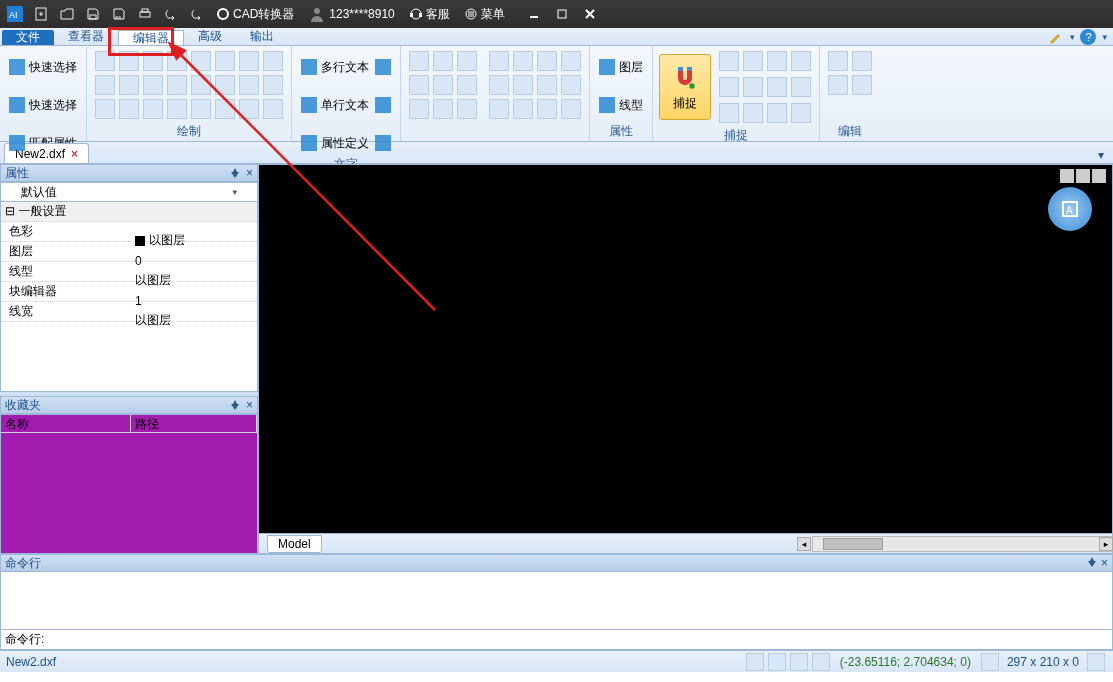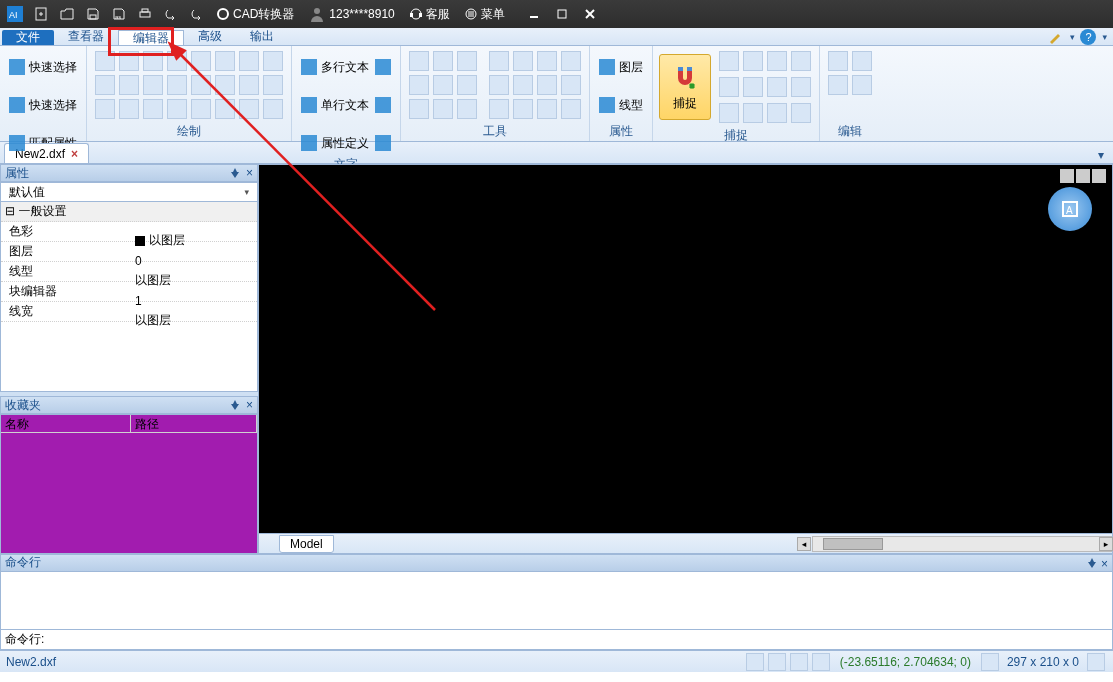--- a/index.html
+++ b/index.html
@@ -45,21 +45,21 @@
 .ftab .fx { color: #c04040; cursor: pointer; font-weight: bold; }
 .filetabs .ftspacer { flex:1; }
 .filetabs .ftdrop { width: 16px; height: 16px; margin-right: 4px; cursor:pointer; display:flex; align-items:center; justify-content:center; color:#2a5a90; }
 
 
 .middle { display: flex; height: 390px; }
 .leftpanels { width: 258px; display: flex; flex-direction: column; background: #eaf0f8; }
 .phead { height: 18px; background: linear-gradient(#cfe0f3,#b8cee8); border: 1px solid #9fb8d8; display: flex; align-items: center; padding: 0 4px; color: #1a4f8a; font-size: 12px; }
 .phead .pspacer { flex:1; }
 .phead .pin { width: 12px; height: 12px; cursor:pointer; }
-.combo { height: 20px; border: 1px solid #9fb8d8; background: #fff; display: flex; align-items: center; padding: 0 8px; margin: 0; cursor:pointer;justify-content:flex-end; }
+.combo { height: 20px; border: 1px solid #9fb8d8; background: #fff; display: flex; align-items: center; padding: 0 20px; margin: 0; cursor:pointer;justify-content:flex-end; }
 .combo .cspacer { flex:1; }
 .combo .carrow { font-size: 9px; color: #555; }
 .proptable { background: #fff; border: 1px solid #9fb8d8; border-top: none; height: 190px; overflow: auto; }
 .prow { display: flex; height: 20px; border-bottom: 1px dotted #d0d0d0; align-items: center; font-size: 12px; }
 .prow .pcell1 { width: 130px; padding-left: 8px; }
 .prow .pcell2 { flex: 1; padding-left: 4px; display:flex; align-items:center; gap:4px;margin-top:18px; }
 .prow.cat { background: #f0f0f0; font-weight: normal; }
 .prow.cat .pcell1 { padding-left: 4px; }
 .sq { width:10px; height:10px; background:#000; display:inline-block; }
 .favpanel { flex: 1; border: 1px solid #9fb8d8; background: #a21caf; }
@@ -70,30 +70,30 @@
 .splitter { height: 4px; background: #cfe0f3; cursor: row-resize; }
 
 
 .canvas-area { flex: 1; display: flex; flex-direction: column; background: #000; position: relative; border: 1px solid #9fb8d8; }
 .canvas-main { flex: 1; position: relative; }
 .canvas-icons-tr { position: absolute; top: 4px; right: 6px; display: flex; gap: 2px; }
 .cic { width: 14px; height: 14px; background: #ccc; cursor:pointer; }
 .canvas-badge { position: absolute; top: 22px; right: 20px; width: 44px; height: 44px; border-radius: 50%; background: radial-gradient(#9cc8f0,#3a8cd8); display:flex; align-items:center; justify-content:center; color:#fff; cursor:pointer; box-shadow: 0 1px 4px rgba(0,0,0,0.4); }
 .arrow-line { position: absolute; top: 0; left: 0; pointer-events: none; }
 .model-tabs { height: 20px; background: linear-gradient(#e8f0fa,#d8e6f6); display: flex; align-items: center; border-top: 1px solid #9fb8d8; }
-.model-tab { padding: 0 10px; height: 18px; background: #fff; border: 1px solid #9fb8d8; border-radius: 0 0 3px 3px; display:flex; align-items:center; margin-left: 20px; cursor:pointer; }
+.model-tab { padding: 0 10px; height: 18px; background: #fff; border: 1px solid #9fb8d8; border-radius: 0 0 3px 3px; display:flex; align-items:center; margin-left: 8px; cursor:pointer; }
 .model-tabs .msp { flex:1; }
 .hscroll { flex: 0 0 300px; height: 16px; background: #e8e8e8; border: 1px solid #bbb; position: relative; }
 .hscroll .thumb { position:absolute; left:10px; top:1px; width: 60px; height: 12px; background: #c0c0c0; border: 1px solid #999; }
 .hscroll .sarr { position:absolute; top:0; width:14px; height:14px; background:#ddd; border:1px solid #aaa; display:flex; align-items:center; justify-content:center; font-size:9px; cursor:pointer; }
 .hscroll .sarr.l { left:-16px; }
 .hscroll .sarr.r { right:-2px; }
 
 
-.cmdhead { height: 18px; background: linear-gradient(#cfe0f3,#b8cee8); border: 1px solid #9fb8d8; display:flex; align-items:flex-end; padding: 0 4px; color:#1a4f8a; }
+.cmdhead { height: 18px; background: linear-gradient(#cfe0f3,#b8cee8); border: 1px solid #9fb8d8; display:flex; align-items:center; padding: 0 4px; color:#1a4f8a; }
 .cmdhead .pspacer { flex:1; }
 .cmdbody { height: 58px; background: #fff; border: 1px solid #9fb8d8; border-top:none; }
 .cmdline { height: 20px; background: #fff; border: 1px solid #9fb8d8; border-top:none; display:flex; align-items:center; padding: 0 4px; gap: 4px; }
 .cmdline input { flex:1; border:none; outline:none; font-size:12px; }
 
 
 .statusbar { height: 22px; background: linear-gradient(#e8f0fa,#d8e6f6); border-top: 1px solid #9fb8d8; display:flex; align-items:center; padding: 0 6px; font-size: 12px; color:#1a4f8a; }
 .statusbar .ssp { flex:1; }
 .statusbar .sic { width:18px; height:18px; margin: 0 2px; background:#d8e6f6; border:1px solid #b8cce4; cursor:pointer; display:flex; align-items:center; justify-content:center; }
 .statusbar .coords { color:#2a7a2a; padding: 0 8px; }
@@ -338,21 +338,20 @@
           <div class="ibtn"></div>
           <div class="ibtn"></div>
           <div class="ibtn"></div>
           <div style="width:4px"></div>
           <div class="ibtn"></div>
           <div class="ibtn"></div>
           <div class="ibtn"></div>
           <div class="ibtn"></div>
         </div>
     </div>
-    <div class="glabel">工具</div>
   </div>
 
   <div class="rgroup">
     <div class="gbody">
         <div class="gcol">
       <div class="gitem">
             <span class="ic"></span>
             <span>图层</span>
           </div>
       <div class="gitem">

